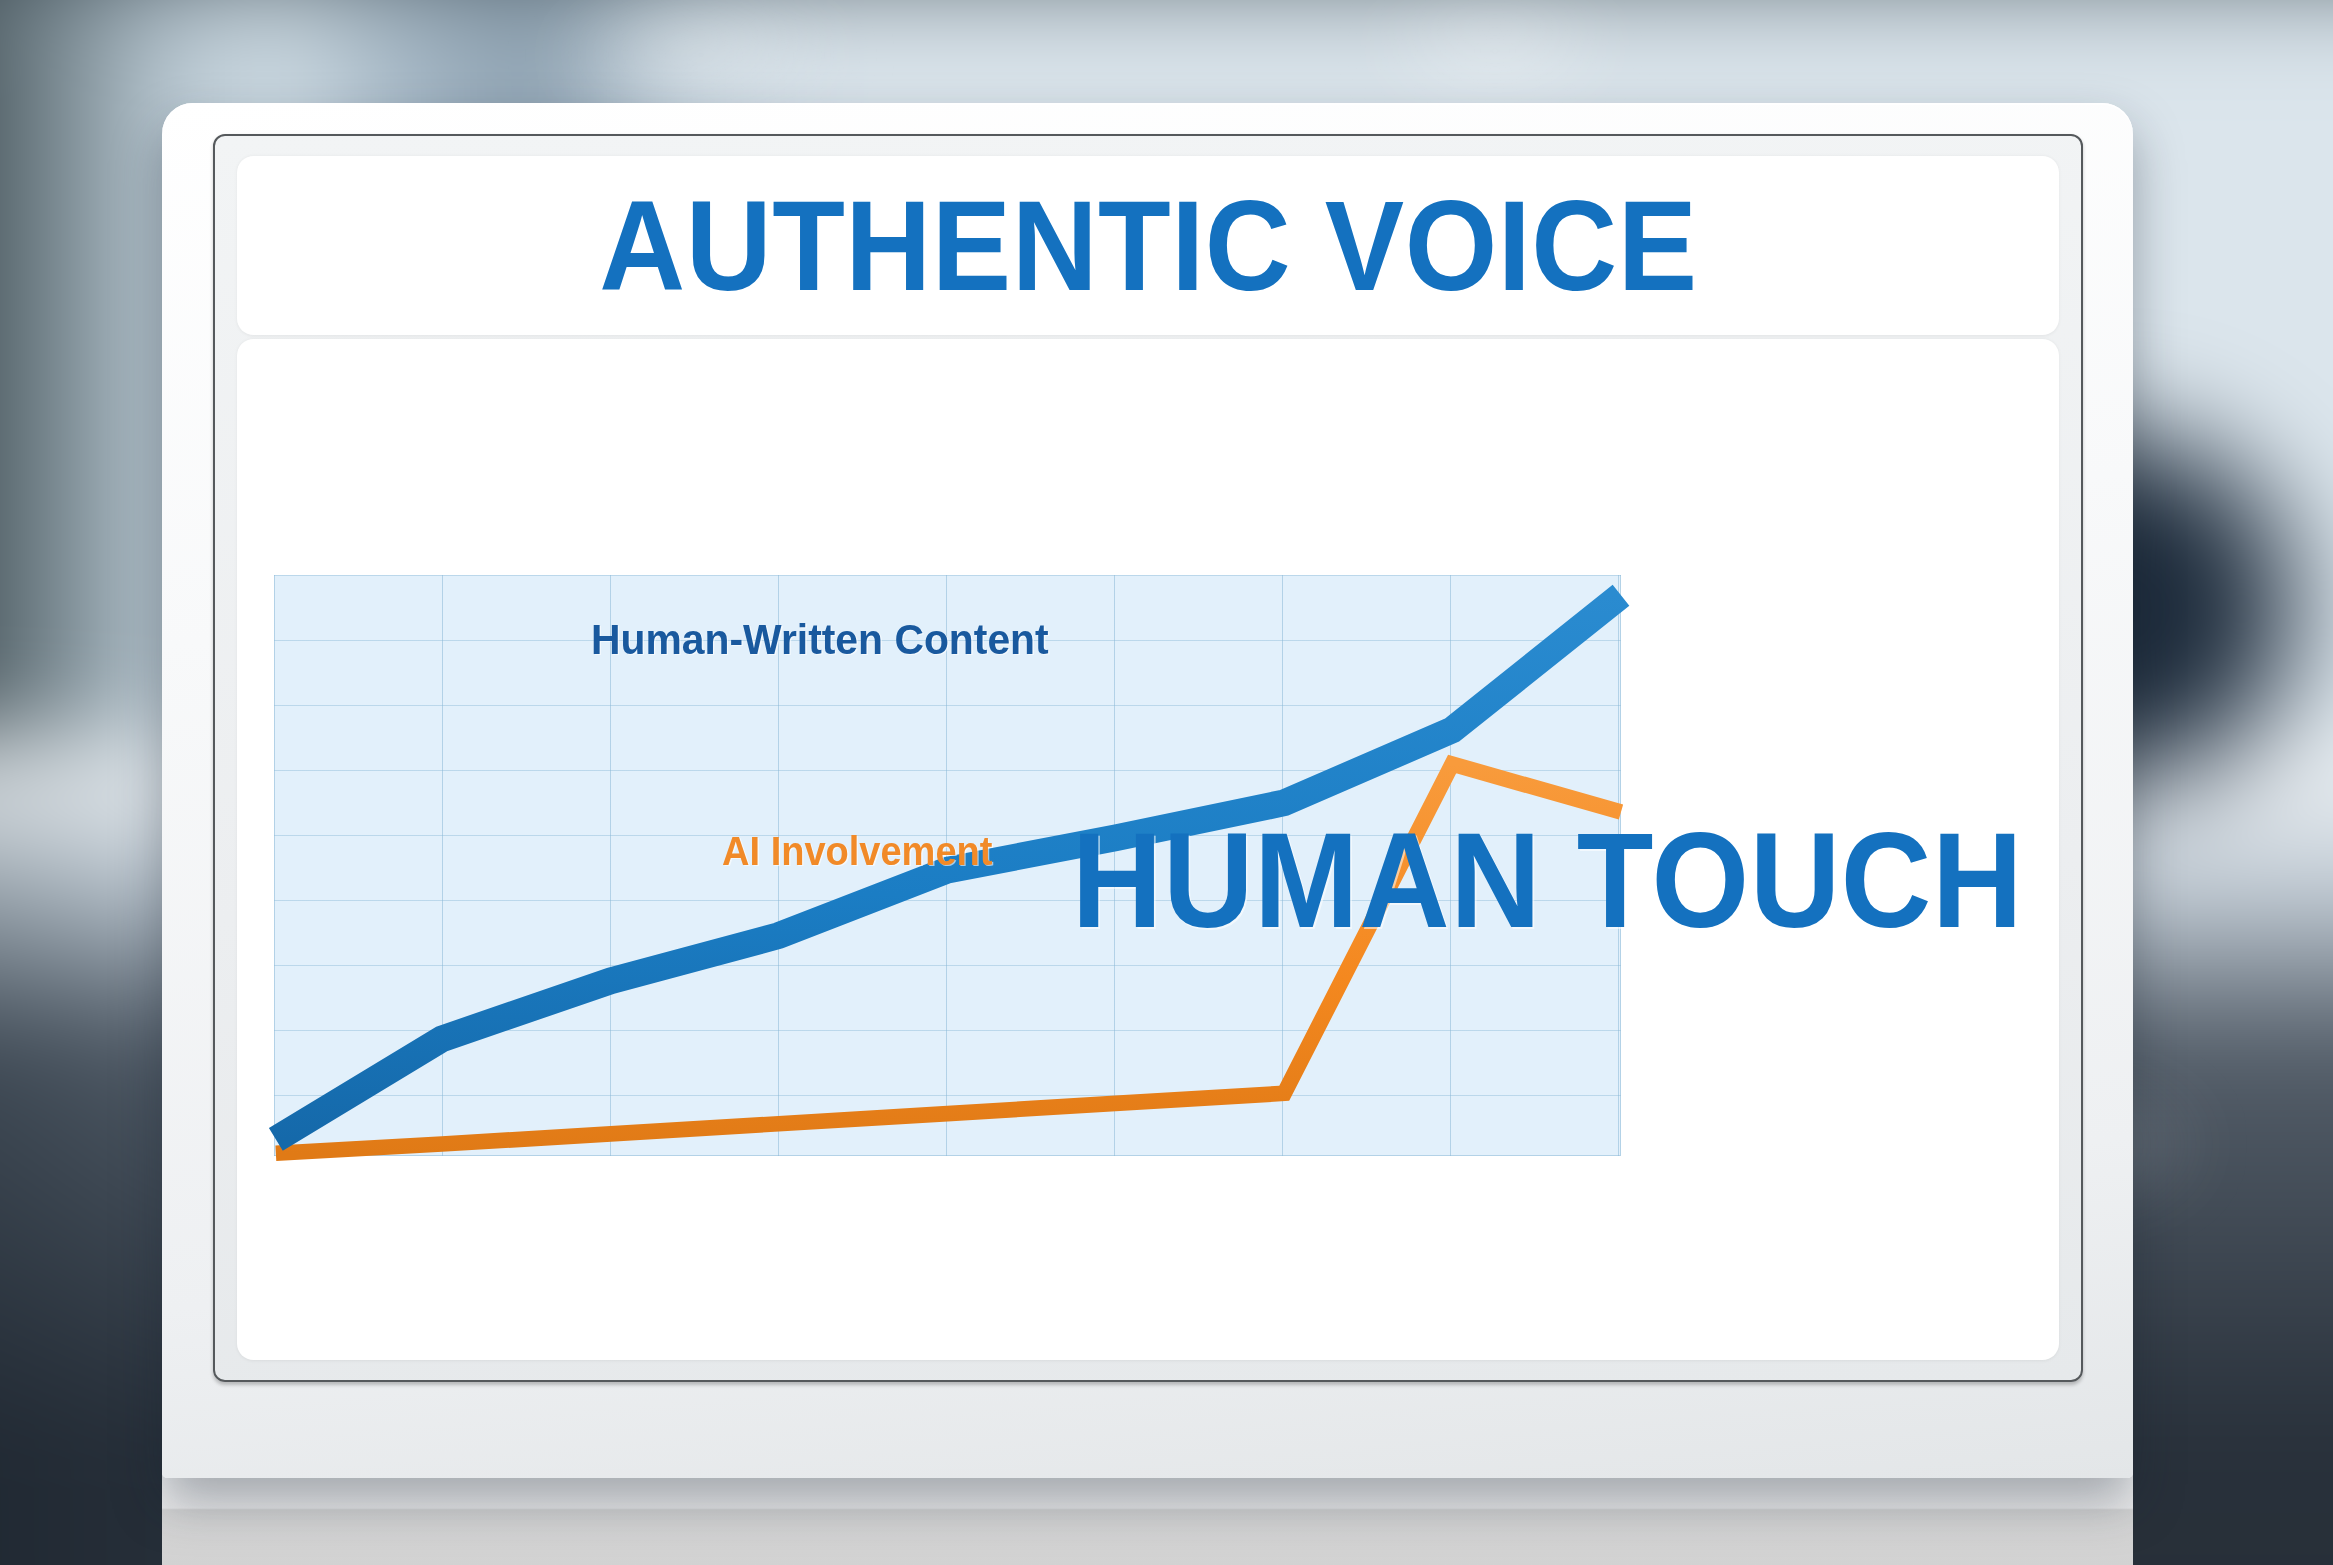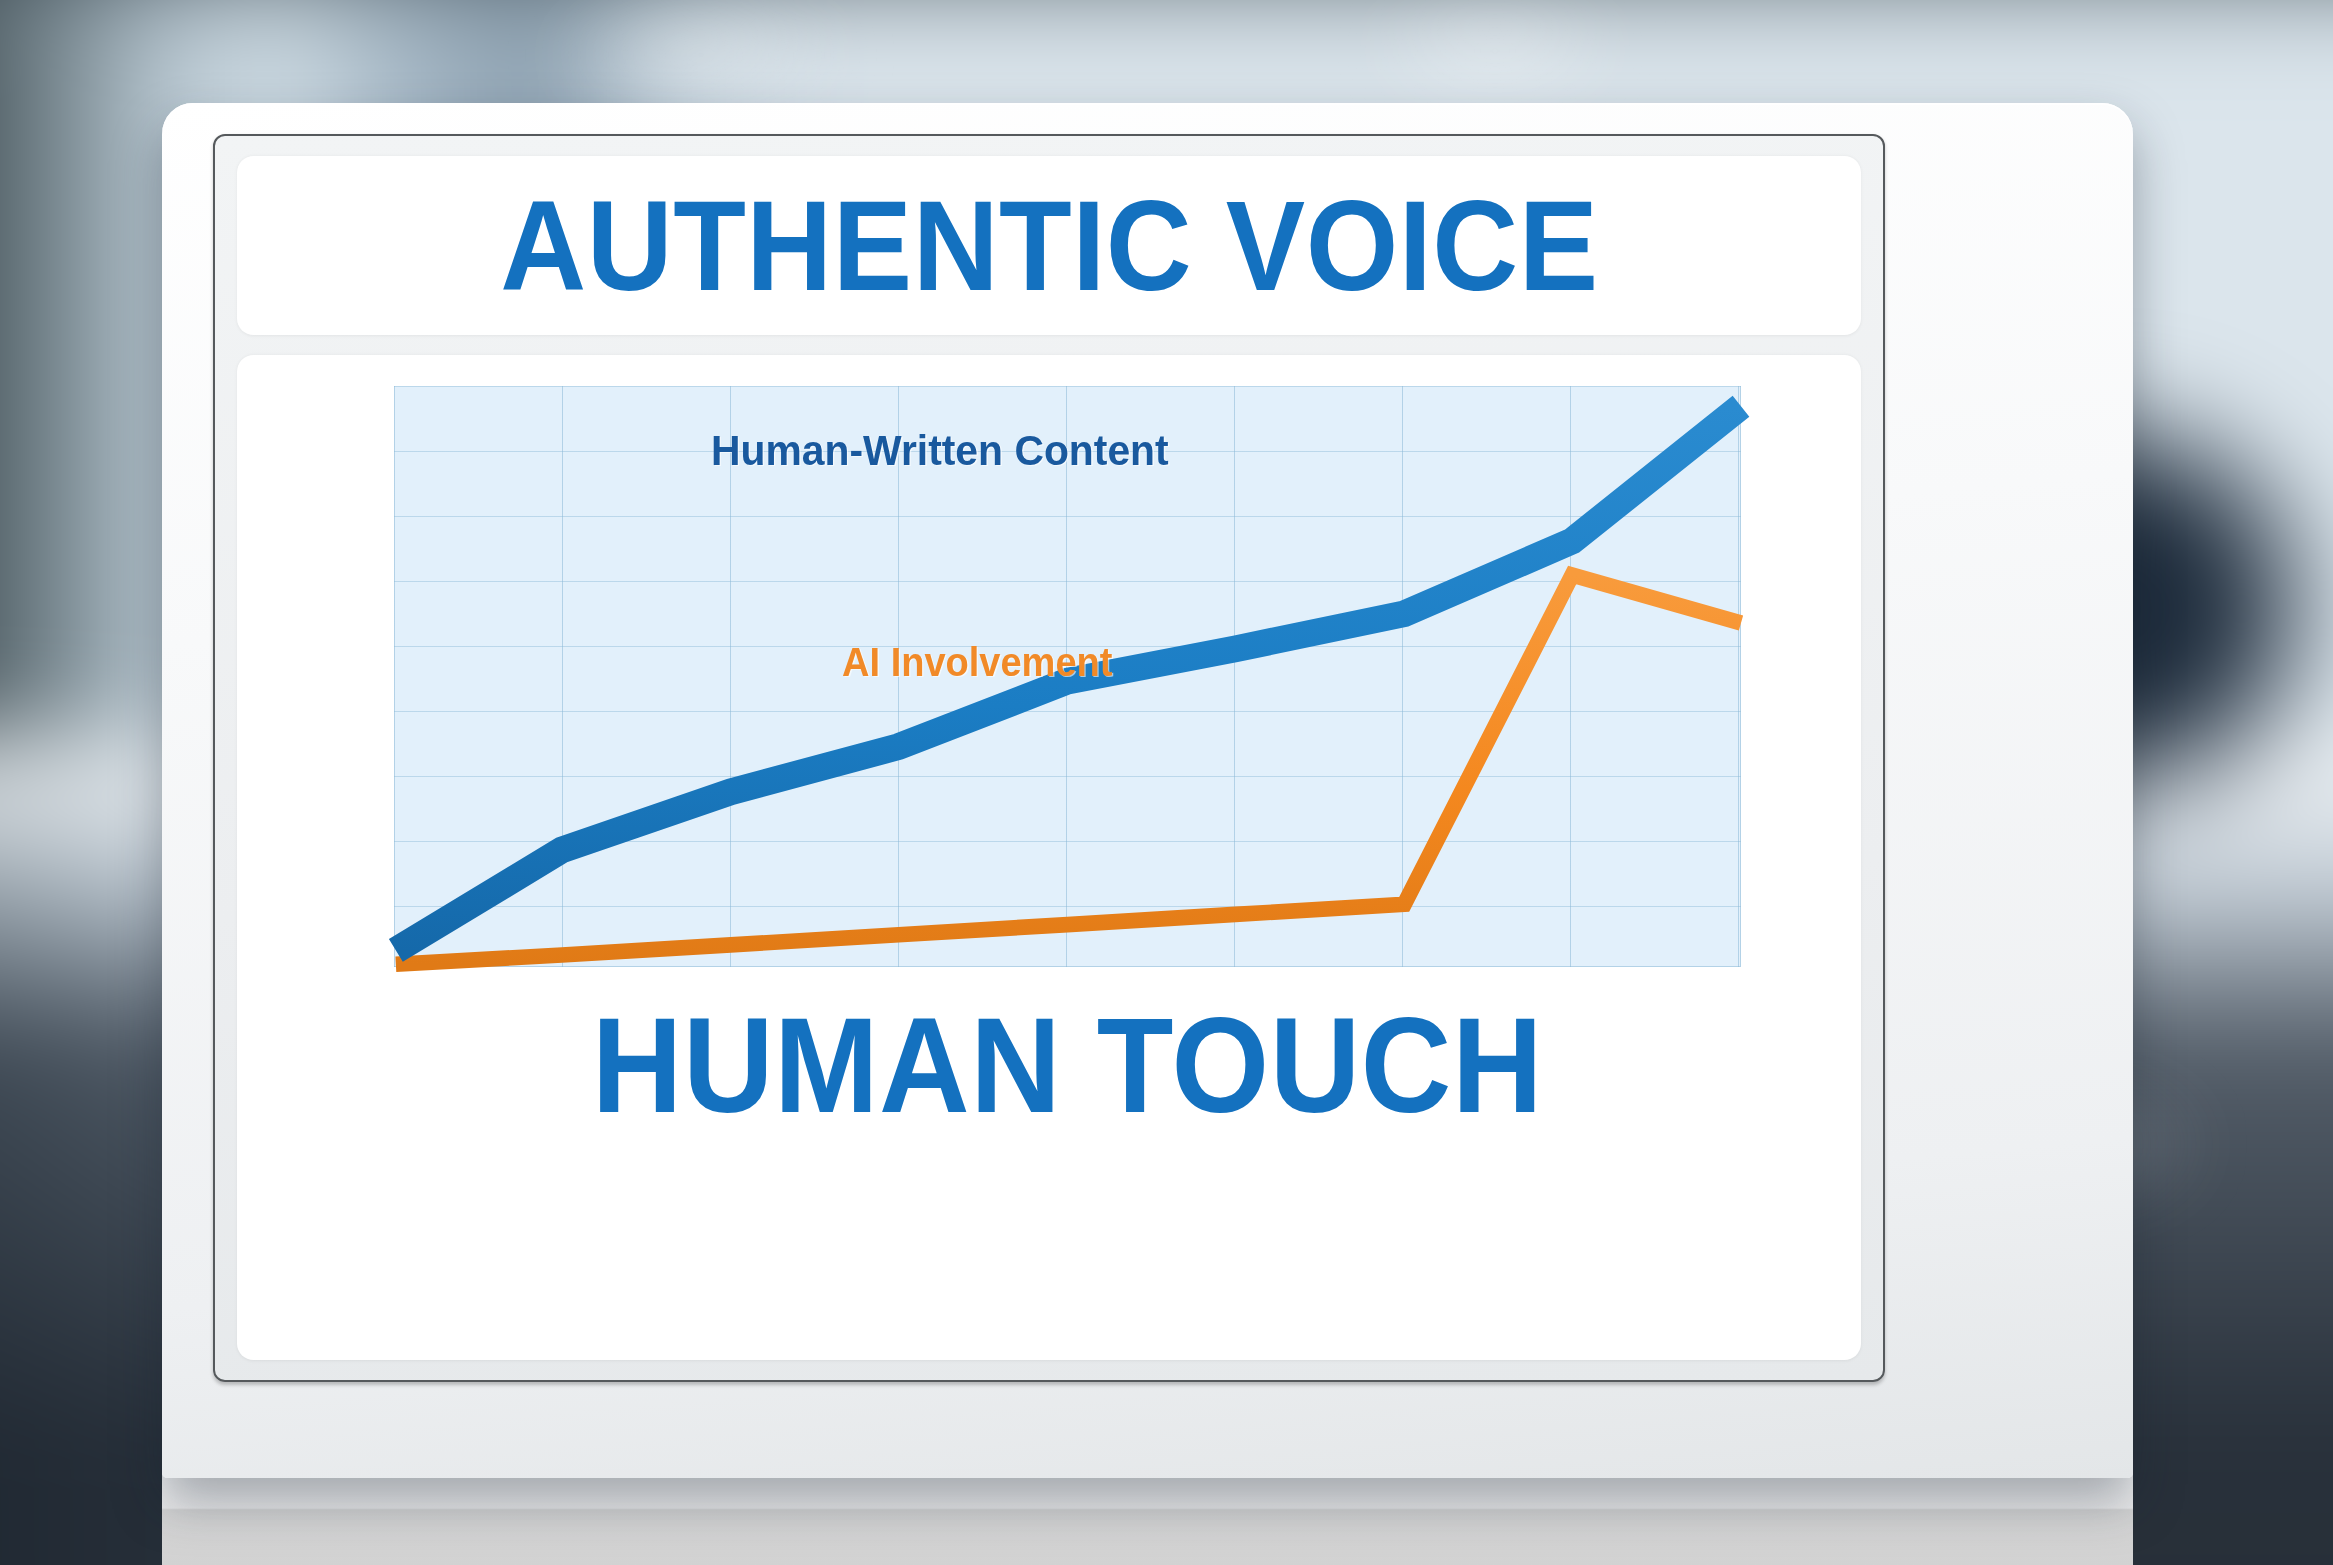--- a/index.html
+++ b/index.html
@@ -55,42 +55,42 @@
   }
   #monitor-base {
     position:absolute;
     left:162px; top:1473px;
     width:1971px; height:92px;
     background:linear-gradient(180deg,#f2f3f4 0%,#ededee 38%,#d6d6d6 40%,#d2d2d2 100%);
   }
   #bezel {
     position:absolute;
     left:51px; top:31px;
-    width:1672px; height:1248px;
+    width:1870px; height:1248px;
     border:2.8px solid #55595c;
     border-radius:12px;
     background:linear-gradient(178deg,#f2f4f5 0%,#eceef0 60%,#e6e9eb 100%);
     box-shadow: 0 2.8px 3.7px rgba(0,0,0,.22);
     padding:20px 22px;
-    display:flex; flex-direction:column; gap:20px;
+    display:flex; flex-direction:column; gap:4px;
   }
 
   
   .card {
     background:#ffffff;
     border-radius:16.6px;
     box-shadow:0 0.9px 3.7px rgba(0,0,0,.06);
   }
   #title-card {
     height:179px;
     display:flex; align-items:center; justify-content:center;
   }
   #body-card {
     flex:1;
-    display:flex; flex-direction:column;
+    display:flex; flex-direction:row;
     align-items:center; justify-content:flex-start;
     padding-top:31px;
     padding-left:37px;
   }
 
   
   .headline {
     font-family:"Liberation Sans Narrow","Liberation Sans",sans-serif;
     font-weight:bold;
     color:#1471BF;

